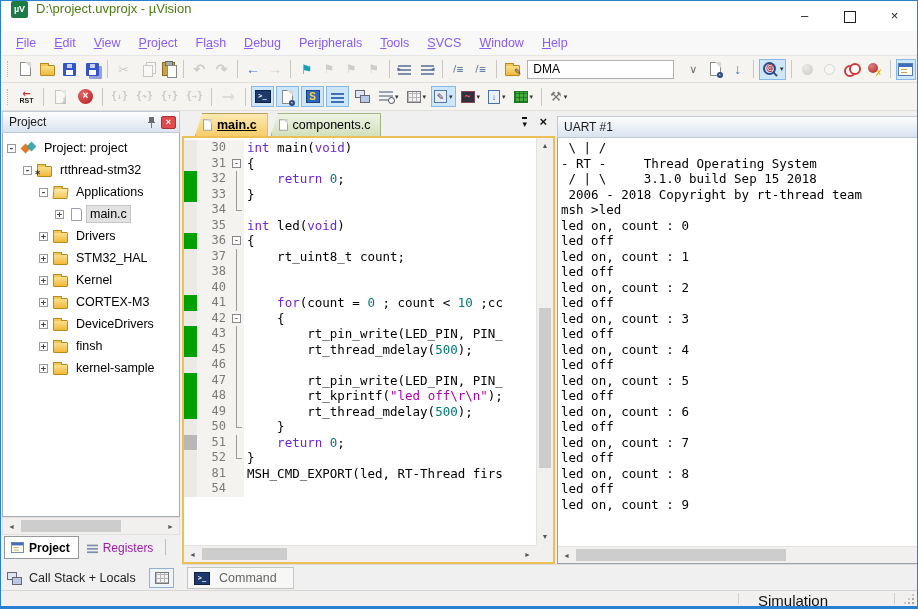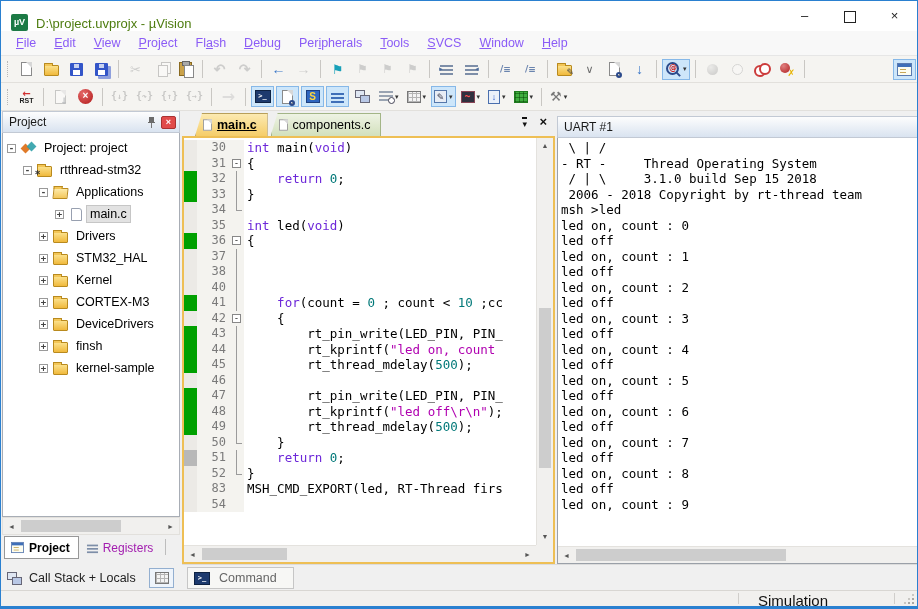--- a/index.html
+++ b/index.html
@@ -1,19 +1,19 @@
 <!DOCTYPE html>
 <html><head>
 <meta charset="utf-8">
 <style>
   *{box-sizing:border-box}
   body{margin:0;background:#fff;font-family:"Liberation Sans",sans-serif}
   .win{position:relative;width:918px;height:609px;border:1px solid #2a80d0;border-bottom:3px solid #2a80d0;background:#f0f0f0;overflow:hidden}
   
-  .titlebar{height:30px;background:#fff;display:flex;align-items:flex-end}
+  .titlebar{height:30px;background:#fff;display:flex;align-items:flex-start}
   .appicon{width:17px;height:17px;margin:0 8px 0 10px;background:#1c7a45;border-radius:2px;color:#fff;font:bold 9px/17px "Liberation Sans",sans-serif;text-align:center;flex:none}
   .title{font-size:13px;color:#4d7c0f;flex:1;white-space:nowrap}
   .wctl{display:flex;height:30px}
   .wbtn{width:45px;height:30px;text-align:center;line-height:30px;font-size:13px;color:#222}
   .wmax{position:relative}
   .wmax::before{content:"";position:absolute;left:17px;top:10px;width:10px;height:10px;border:1px solid #222}
   
   .menubar{height:25px;background:#f8f8f8;border-bottom:1px solid #e6e6e6;display:flex;padding-left:6px}
   .menu-item{padding:0 9px;font-size:12.5px;line-height:24px;color:#8b5cf6}
   .menu-item u{text-decoration:underline}
@@ -279,20 +279,23 @@
       </button>
       <button class="tbtn">
         <span class="cmt">/≡</span>
       </button>
       <span class="tsep"></span>
       <button class="tbtn">
         <span class="ic ic-folder">
           <i class="pen">✎</i>
         </span>
       </button>
+      <span class="combo">
+        <span class="combo-text">DMA</span>
+      </span>
       <button class="tbtn">
         <span class="ug chev">∨</span>
       </button>
       <button class="tbtn">
         <span class="ic ic-page pf">
           <i class="mg"></i>
         </span>
       </button>
       <button class="tbtn">
         <span class="ub bd">↓</span>
@@ -570,20 +573,21 @@
                 <span class="fbox">-</span>
               </span>
               <span class="ctext"><span class="c-p">{</span></span>
             </div>
             <div class="crow">
               <span class="gut"></span>
               <span class="lnum">37</span>
               <span class="fold">
                 <span class="fl"></span>
               </span>
+              <span class="ctext"><span class="c-p">    rt_uint8_t count;</span></span>
             </div>
             <div class="crow">
               <span class="gut"></span>
               <span class="lnum">38</span>
               <span class="fold">
                 <span class="fl"></span>
               </span>
               <span class="ctext"></span>
             </div>
             <div class="crow">
@@ -610,28 +614,20 @@
               </span>
               <span class="ctext"><span class="c-p">    {</span></span>
             </div>
             <div class="crow">
               <span class="gut gb"></span>
               <span class="lnum">43</span>
               <span class="fold">
                 <span class="fl"></span>
               </span>
               <span class="ctext"><span class="c-p">        rt_pin_write(LED_PIN, PIN_</span></span>
-            </div>
-            <div class="crow">
-              <span class="gut gb"></span>
-              <span class="lnum">44</span>
-              <span class="fold">
-                <span class="fl"></span>
-              </span>
-              <span class="ctext"><span class="c-p">        rt_kprintf(</span><span class="c-s">"led on, count</span></span>
             </div>
             <div class="crow">
               <span class="gut gb"></span>
               <span class="lnum">45</span>
               <span class="fold">
                 <span class="fl"></span>
               </span>
               <span class="ctext"><span class="c-p">        rt_thread_mdelay(</span><span class="c-n">500</span><span class="c-p">);</span></span>
             </div>
             <div class="crow">
@@ -687,21 +683,21 @@
               <span class="gut"></span>
               <span class="lnum">52</span>
               <span class="fold">
                 <span class="fe"></span>
                 <span class="fe2"></span>
               </span>
               <span class="ctext"><span class="c-p">}</span></span>
             </div>
             <div class="crow">
               <span class="gut"></span>
-              <span class="lnum">83</span>
+              <span class="lnum">81</span>
               <span class="fold"></span>
               <span class="ctext"><span class="c-p">MSH_CMD_EXPORT(led, RT-Thread firs</span></span>
             </div>
             <div class="crow">
               <span class="gut"></span>
               <span class="lnum">54</span>
               <span class="fold"></span>
               <span class="ctext"></span>
             </div>
           </div>

